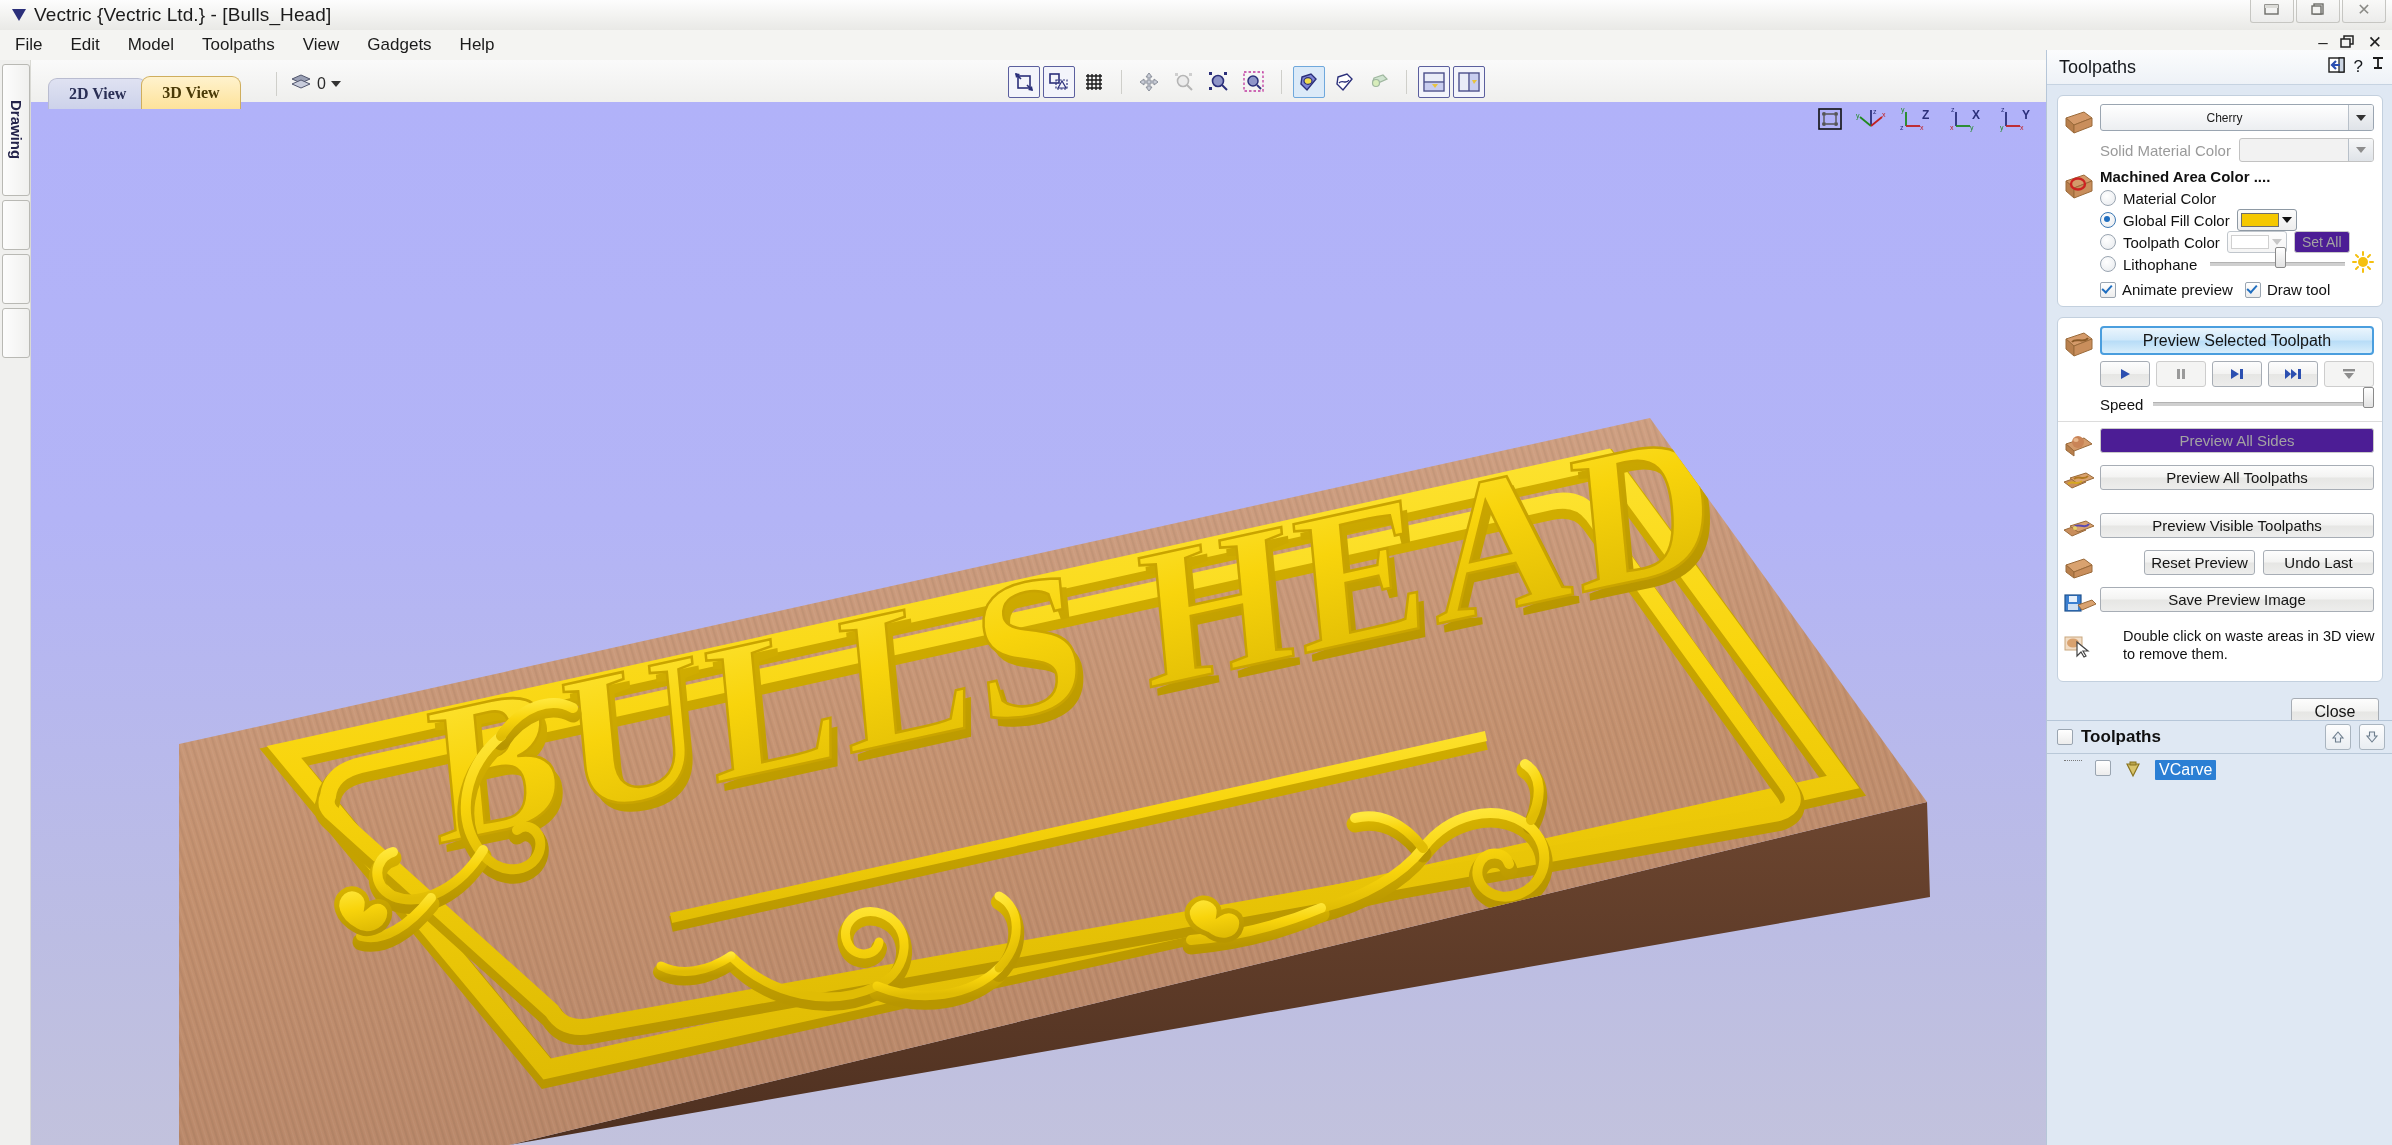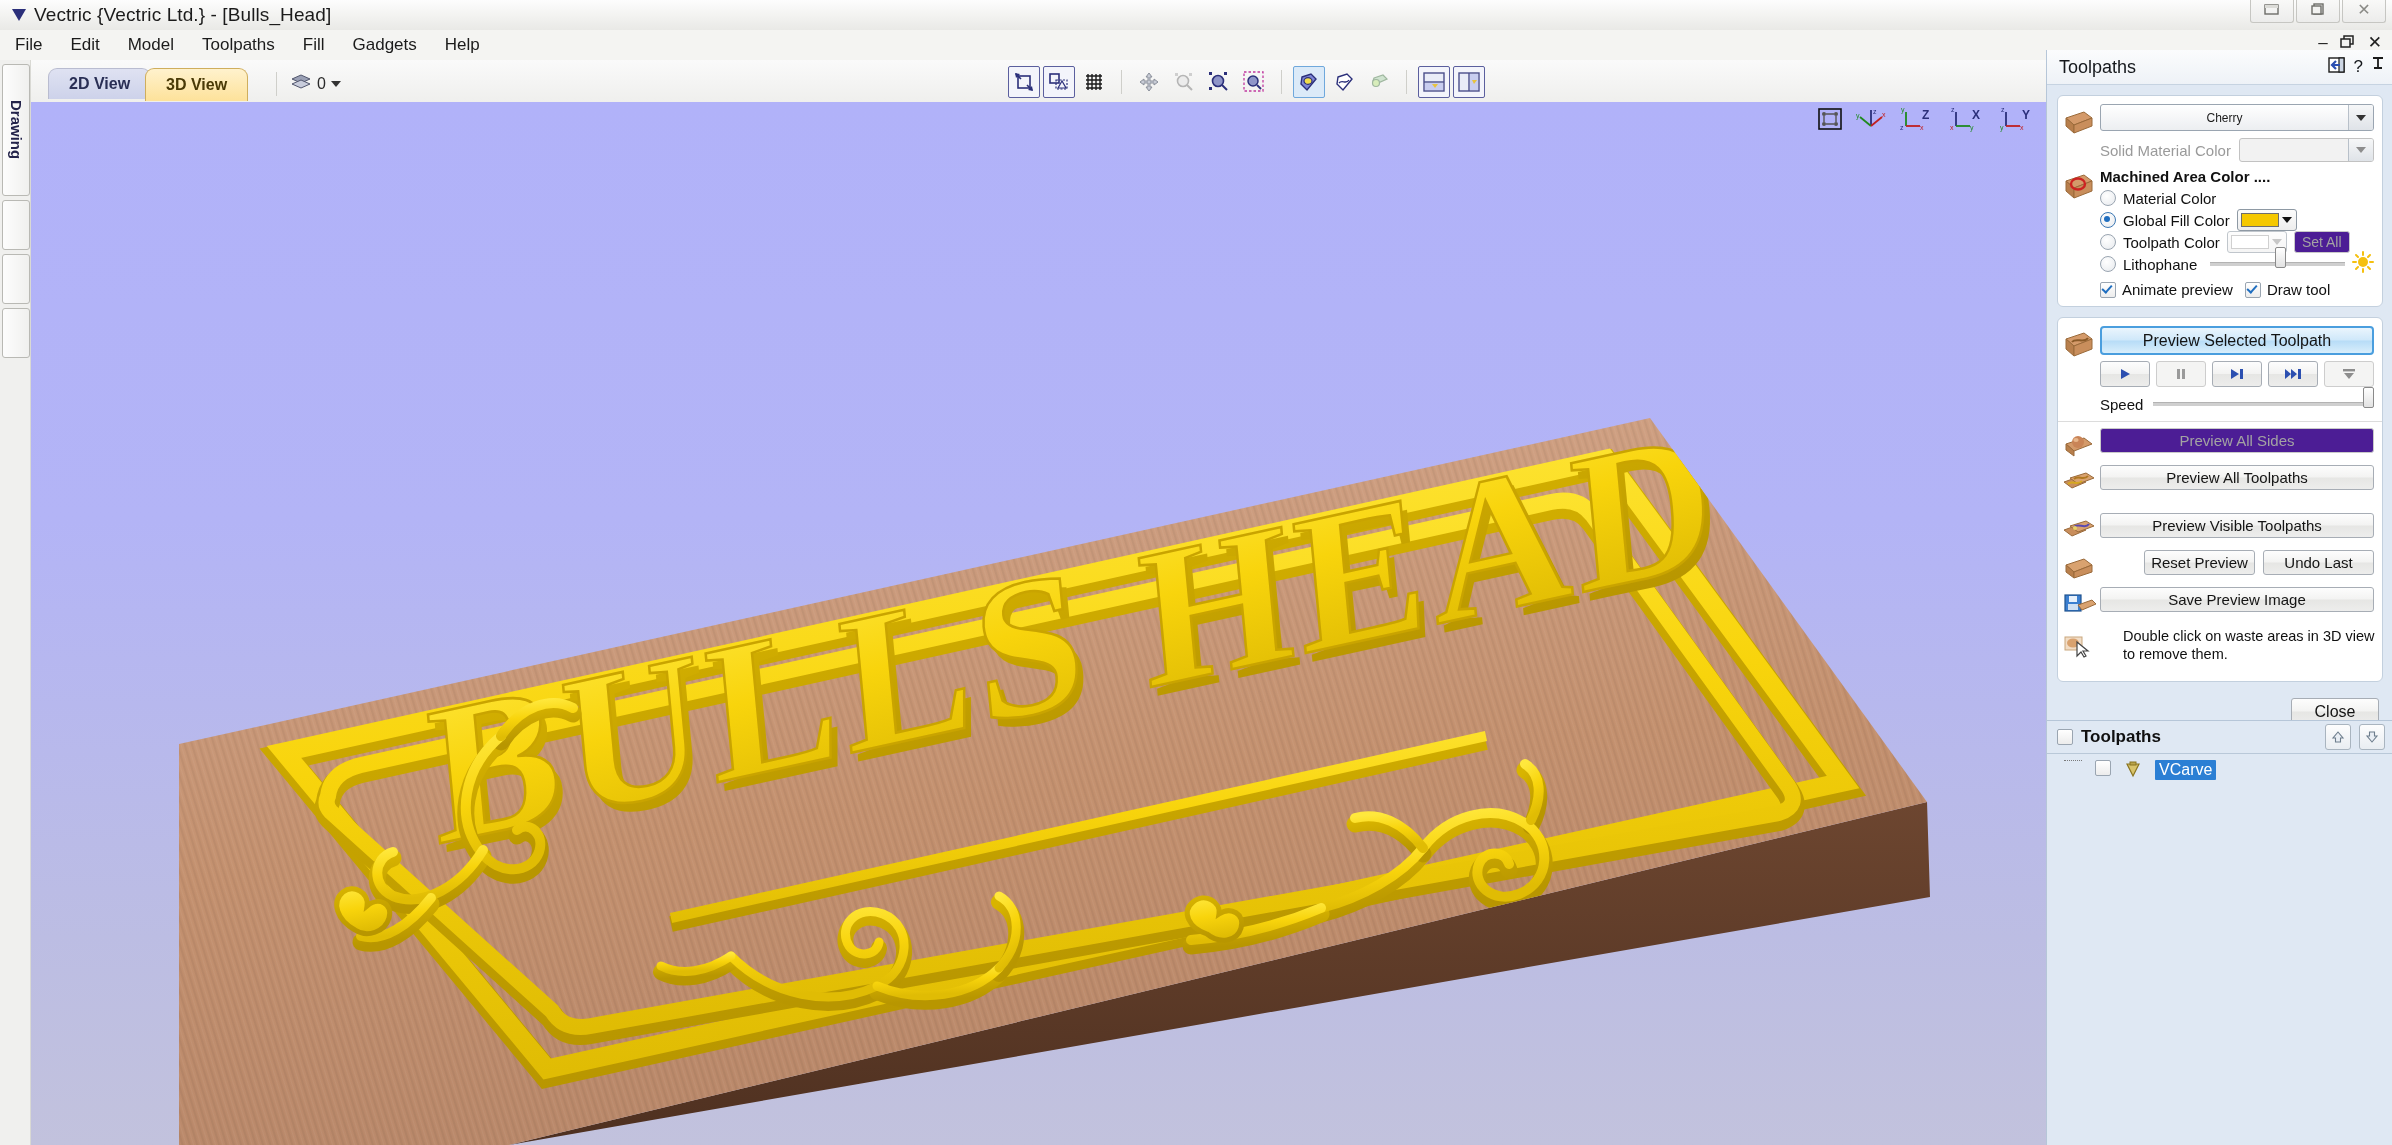--- a/index.html
+++ b/index.html
@@ -46,21 +46,21 @@
   .win-btns-sub span{line-height:1;cursor:default;}
 
   
   .toolrow{
     position:absolute;left:0;top:60px;width:2392px;height:42px;
     background:linear-gradient(to bottom,#fafafa,#efefed);
     border-bottom:1px solid #dedbd6;
   }
 
   
-  .tabs{position:absolute;left:48px;top:8px;display:flex;align-items:flex-start;}
+  .tabs{position:absolute;left:48px;top:16px;display:flex;align-items:flex-end;font-family:Liberation Serif, serif;}
   .tab{
     height:30px;padding:0 20px;display:flex;align-items:center;
     font-size:16px;font-weight:bold;
     border:1px solid #b9bcd0;border-bottom:none;
     border-radius:9px 9px 0 0;margin-right:-6px;position:relative;
   }
   .tab.inactive{
     background:linear-gradient(to bottom,#dfe2f2,#cdd2ea);
     color:#2a2f55;z-index:1;
   }
@@ -284,21 +284,21 @@
         <span>✕</span>
       </div>
     </div>
   </div>
 
   <div class="menubar">
     <div class="menu-item">File</div>
     <div class="menu-item">Edit</div>
     <div class="menu-item">Model</div>
     <div class="menu-item">Toolpaths</div>
-    <div class="menu-item">Fill</div>
+    <div class="menu-item">View</div>
     <div class="menu-item">Gadgets</div>
     <div class="menu-item">Help</div>
 
     <div class="win-btns-sub">
       <span>–</span>
       <span>
         <svg width="16" height="13" viewBox="0 0 16 13">
             <rect x="4" y="1" width="9" height="8" fill="none" stroke="#222" stroke-width="1.5"></rect>
             <rect x="1" y="4" width="9" height="8" fill="#f4f4f2" stroke="#222" stroke-width="1.5"></rect>
           </svg>

